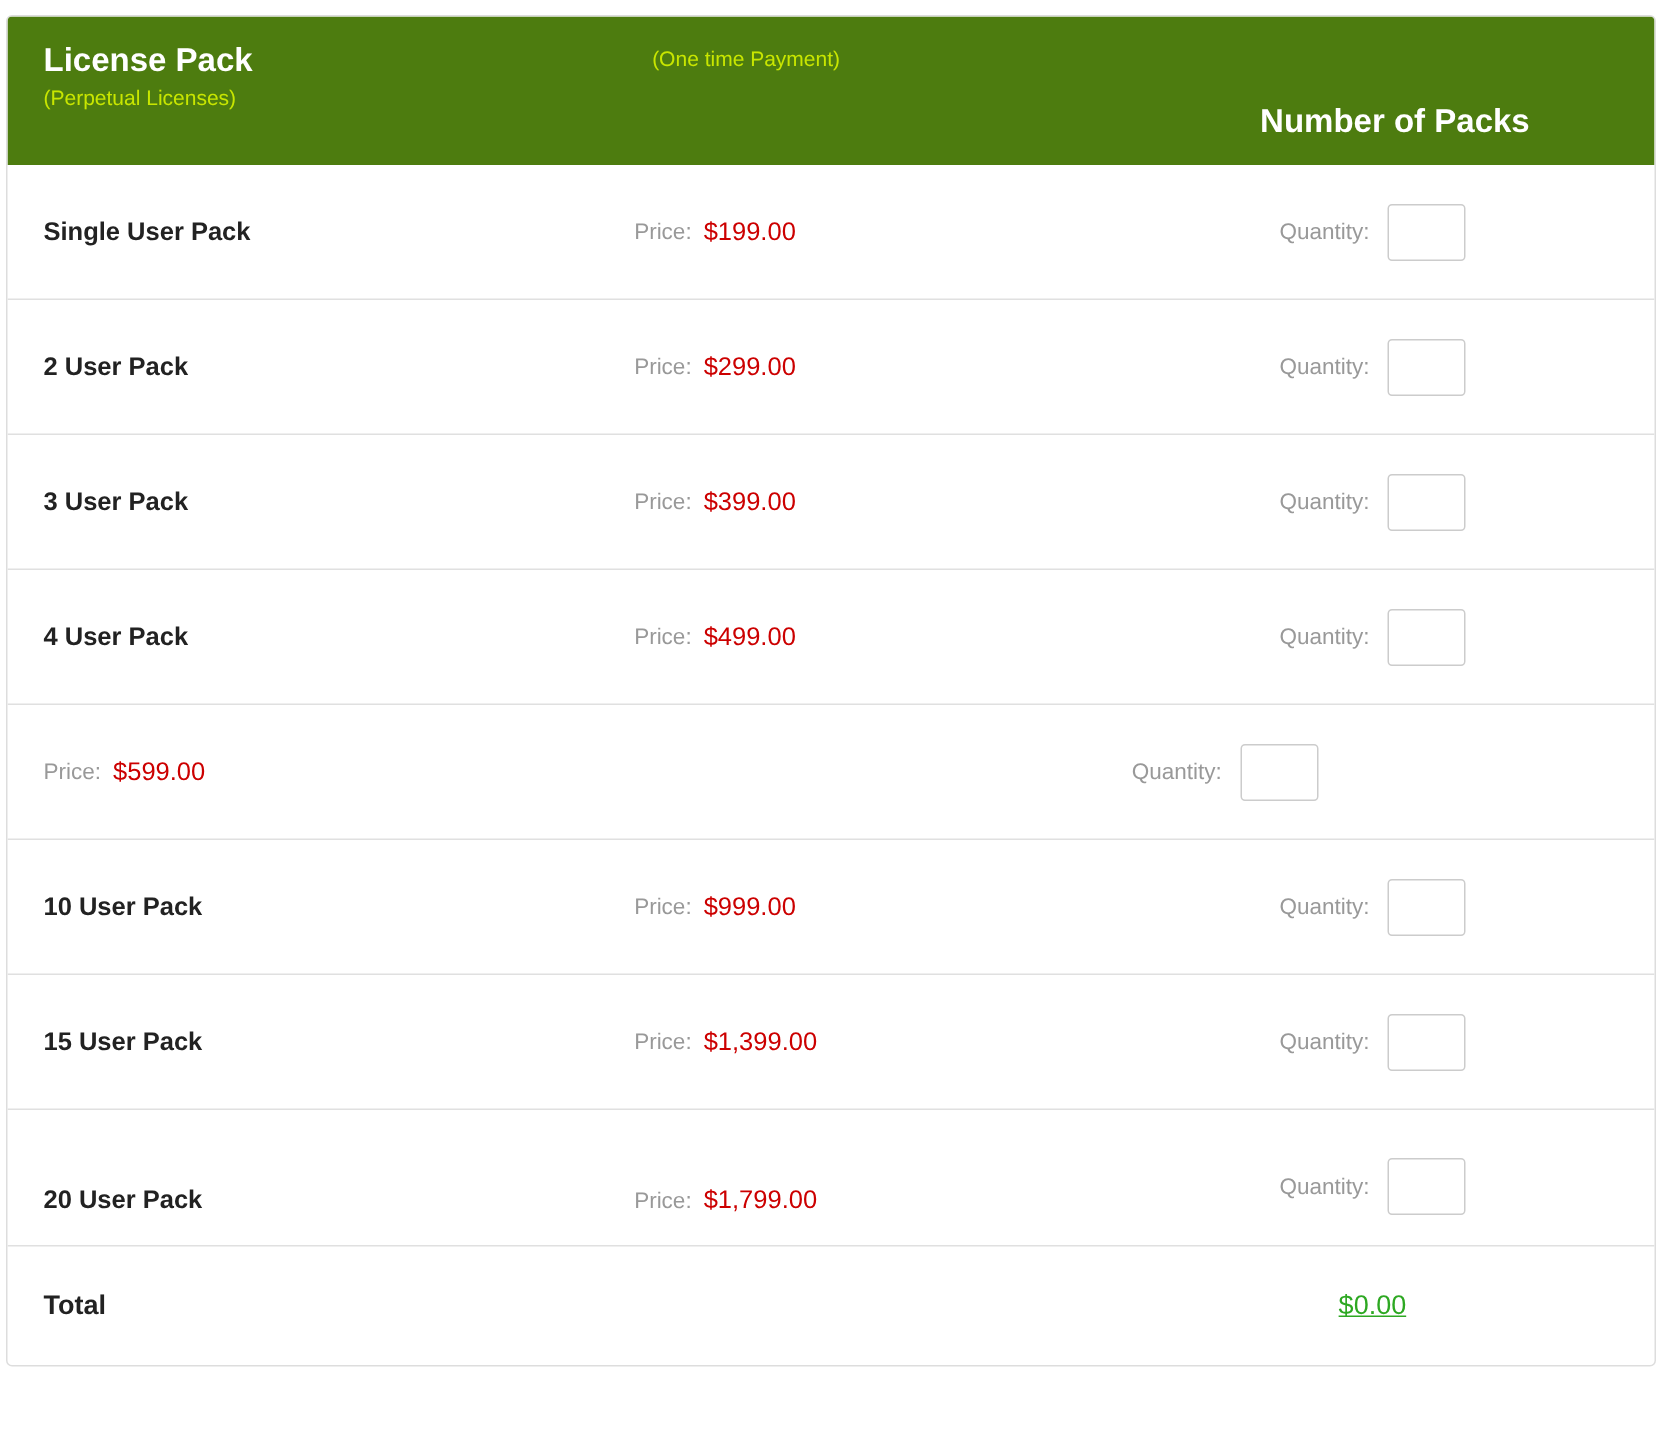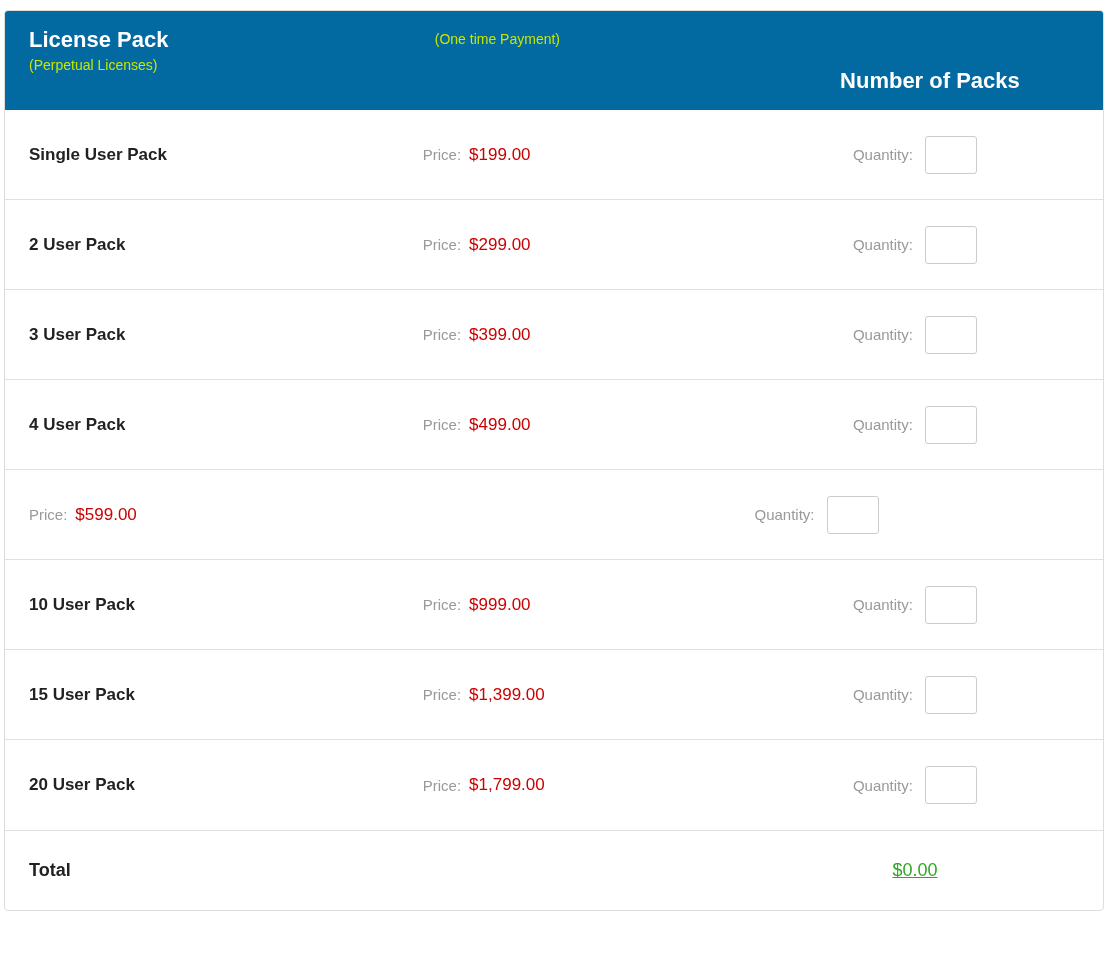--- a/index.html
+++ b/index.html
@@ -17,21 +17,21 @@
 
     .table-container {
       width: 1100px;
       margin: 10px auto;
       border: 1px solid #ddd;
       border-radius: 4px;
       overflow: hidden;
     }
 
     .table-header {
-      background-color: #0369a1;
+      background-color: #4d7c0f;
       display: flex;
       align-items: stretch;
       padding: 0;
     }
 
     .header-cell {
       padding: 16px 24px;
       color: #fff;
       flex: 1;
     }
@@ -61,20 +61,21 @@
     .table-row {
       display: flex;
       align-items: center;
       border-bottom: 1px solid #e0e0e0;
       padding: 20px 24px;
       min-height: 90px;
     }
 
     .table-row:last-child {
       border-bottom: none;
+      align-items: flex-end;
     }
 
     .row-pack-name {
       flex: 1.2;
       font-size: 17px;
       font-weight: bold;
       color: #222;
     }
 
     .row-price {

